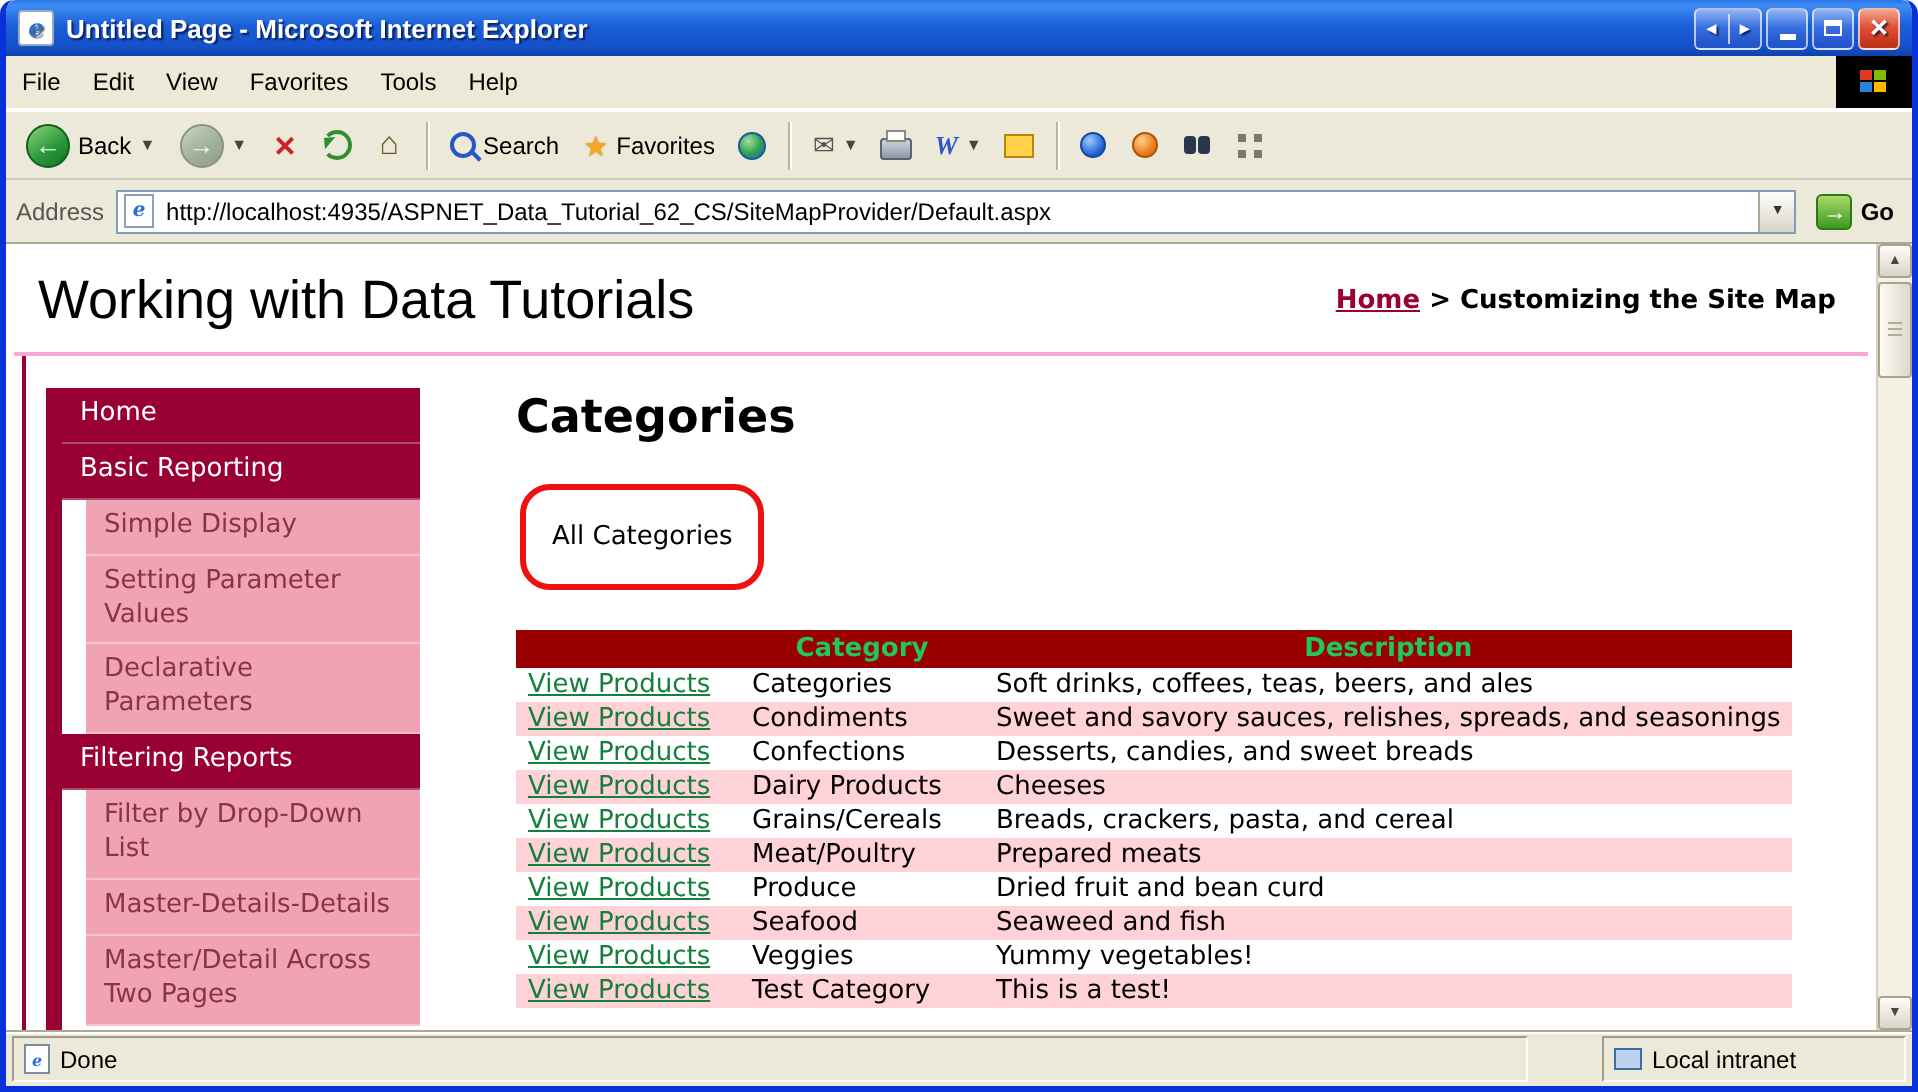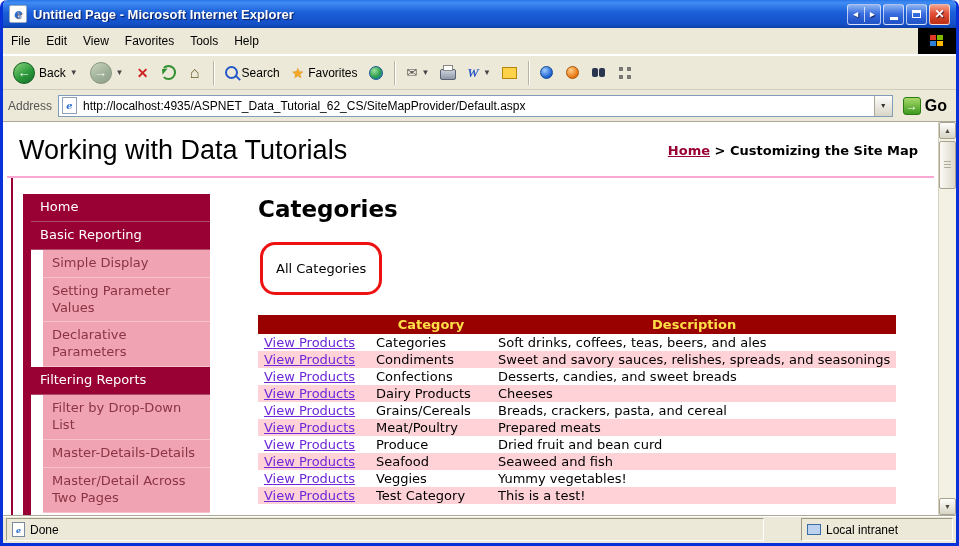--- a/index.html
+++ b/index.html
@@ -70,21 +70,21 @@
   .addr-label{font-size:12px;color:#555;}
   .addr-field{flex:1;display:flex;align-items:center;gap:4px;background:#fff;border:1px solid #7f9db9;height:22px;box-sizing:border-box;padding-left:3px;}
   .page-ico{width:13px;height:15px;background:#fff;border:1px solid #8ea0b8;display:grid;place-items:center;
     font:bold italic 10px "DejaVu Serif",serif;color:#2b6fd0;flex:0 0 13px;}
   .addr-input{flex:1;border:0;outline:0;background:transparent;font:12px "Liberation Sans",sans-serif;color:#000;height:100%;}
   .addr-drop{flex:0 0 17px;height:20px;background:linear-gradient(180deg,#fdfdfb,#d8d4c6);border-left:1px solid #aca899;
     display:grid;place-items:center;font-size:7px;color:#333;cursor:pointer;}
   .go{display:flex;align-items:center;gap:4px;padding:0 4px;cursor:pointer;}
   .go-ico{width:18px;height:18px;border-radius:3px;background:linear-gradient(180deg,#a8d96a,#3d9a1f);border:1px solid #2d7a14;
     color:#fff;display:grid;place-items:center;font-size:12px;font-weight:bold;box-sizing:border-box;}
-  .go-label{font-size:16px;font-weight:bold;}
+  .go-label{font-size:12px;font-weight:bold;}
 
   
   .viewport{flex:1;min-height:0;display:flex;background:#fff;}
   .page{flex:1;min-width:0;display:flex;flex-direction:column;overflow:hidden;background:#fff;
     font-family:"DejaVu Sans",sans-serif;}
   .page-header{display:flex;justify-content:space-between;align-items:center;padding:13px 16px 10px 12px;
     border-bottom:2px solid #f9a8d4;margin:0 4px;}
   .site-title{font:27px "Liberation Sans",sans-serif;color:#000;}
   .breadcrumb{font:bold 13px "DejaVu Sans",sans-serif;color:#000;white-space:nowrap;}
   .breadcrumb a{color:#990033;text-decoration:underline;cursor:pointer;}
@@ -94,25 +94,25 @@
   .sidebar{width:187px;flex:0 0 187px;margin-left:10px;border-left:8px solid #990033;box-sizing:border-box;align-self:stretch;}
   .nav1{background:#990033;color:#fff;padding:5px 9px;font:13px/1.3 "DejaVu Sans",sans-serif;border-bottom:1px solid #b04a6a;cursor:pointer;}
   .nav2{background:#f0a3b2;color:#8a3344;margin-left:12px;padding:5px 9px;font:13px/1.3 "DejaVu Sans",sans-serif;border-bottom:1px solid #f6c3cd;cursor:pointer;}
 
   
   .main{margin-left:48px;padding-top:2px;min-width:0;}
   .cat-heading{font:bold 23px "DejaVu Sans",sans-serif;margin:0 0 20px;color:#000;}
   .all-cats{display:inline-block;border:3px solid #ee1111;border-radius:15px;padding:16px 13px;
     font:13px "DejaVu Sans",sans-serif;margin-left:2px;color:#000;}
   table.cats{margin-top:20px;border-collapse:collapse;font:13px "DejaVu Sans",sans-serif;}
-  table.cats th{background:#990000;color:#fde047;font-weight:bold;padding:2px 8px;text-align:center;}
+  table.cats th{background:#990000;color:#22c55e;font-weight:bold;padding:2px 8px;text-align:center;}
   table.cats td{padding:1px 6px;white-space:nowrap;color:#000;}
   table.cats tr:nth-child(even) td{background:#ffd2d7;}
   td.c1{width:100px;}td.c2{width:110px;}
-  a.view{color:#6d28d9;text-decoration:underline;cursor:pointer;}
+  a.view{color:#15803d;text-decoration:underline;cursor:pointer;}
 
   
   .scrollbar{flex:0 0 17px;background:#f3f1e4;border-left:1px solid #d4d0c0;display:flex;flex-direction:column;}
   .sb-btn{height:17px;flex:0 0 17px;background:linear-gradient(180deg,#fdfdfb,#d8d4c6);border:1px solid #a8a490;
     border-radius:2px;display:grid;place-items:center;font-size:7px;color:#4a4a3a;box-sizing:border-box;cursor:pointer;}
   .sb-track{flex:1;position:relative;cursor:pointer;}
   .sb-thumb{position:absolute;top:2px;left:0;right:0;height:46px;background:linear-gradient(90deg,#fbfaf5,#dcd8ca);
     border:1px solid #a8a490;border-radius:2px;cursor:pointer;}
   .sb-thumb:after{content:"";position:absolute;left:4px;right:4px;top:19px;height:8px;
     background:repeating-linear-gradient(180deg,#b0ac9a 0 1px,transparent 1px 3px);}

